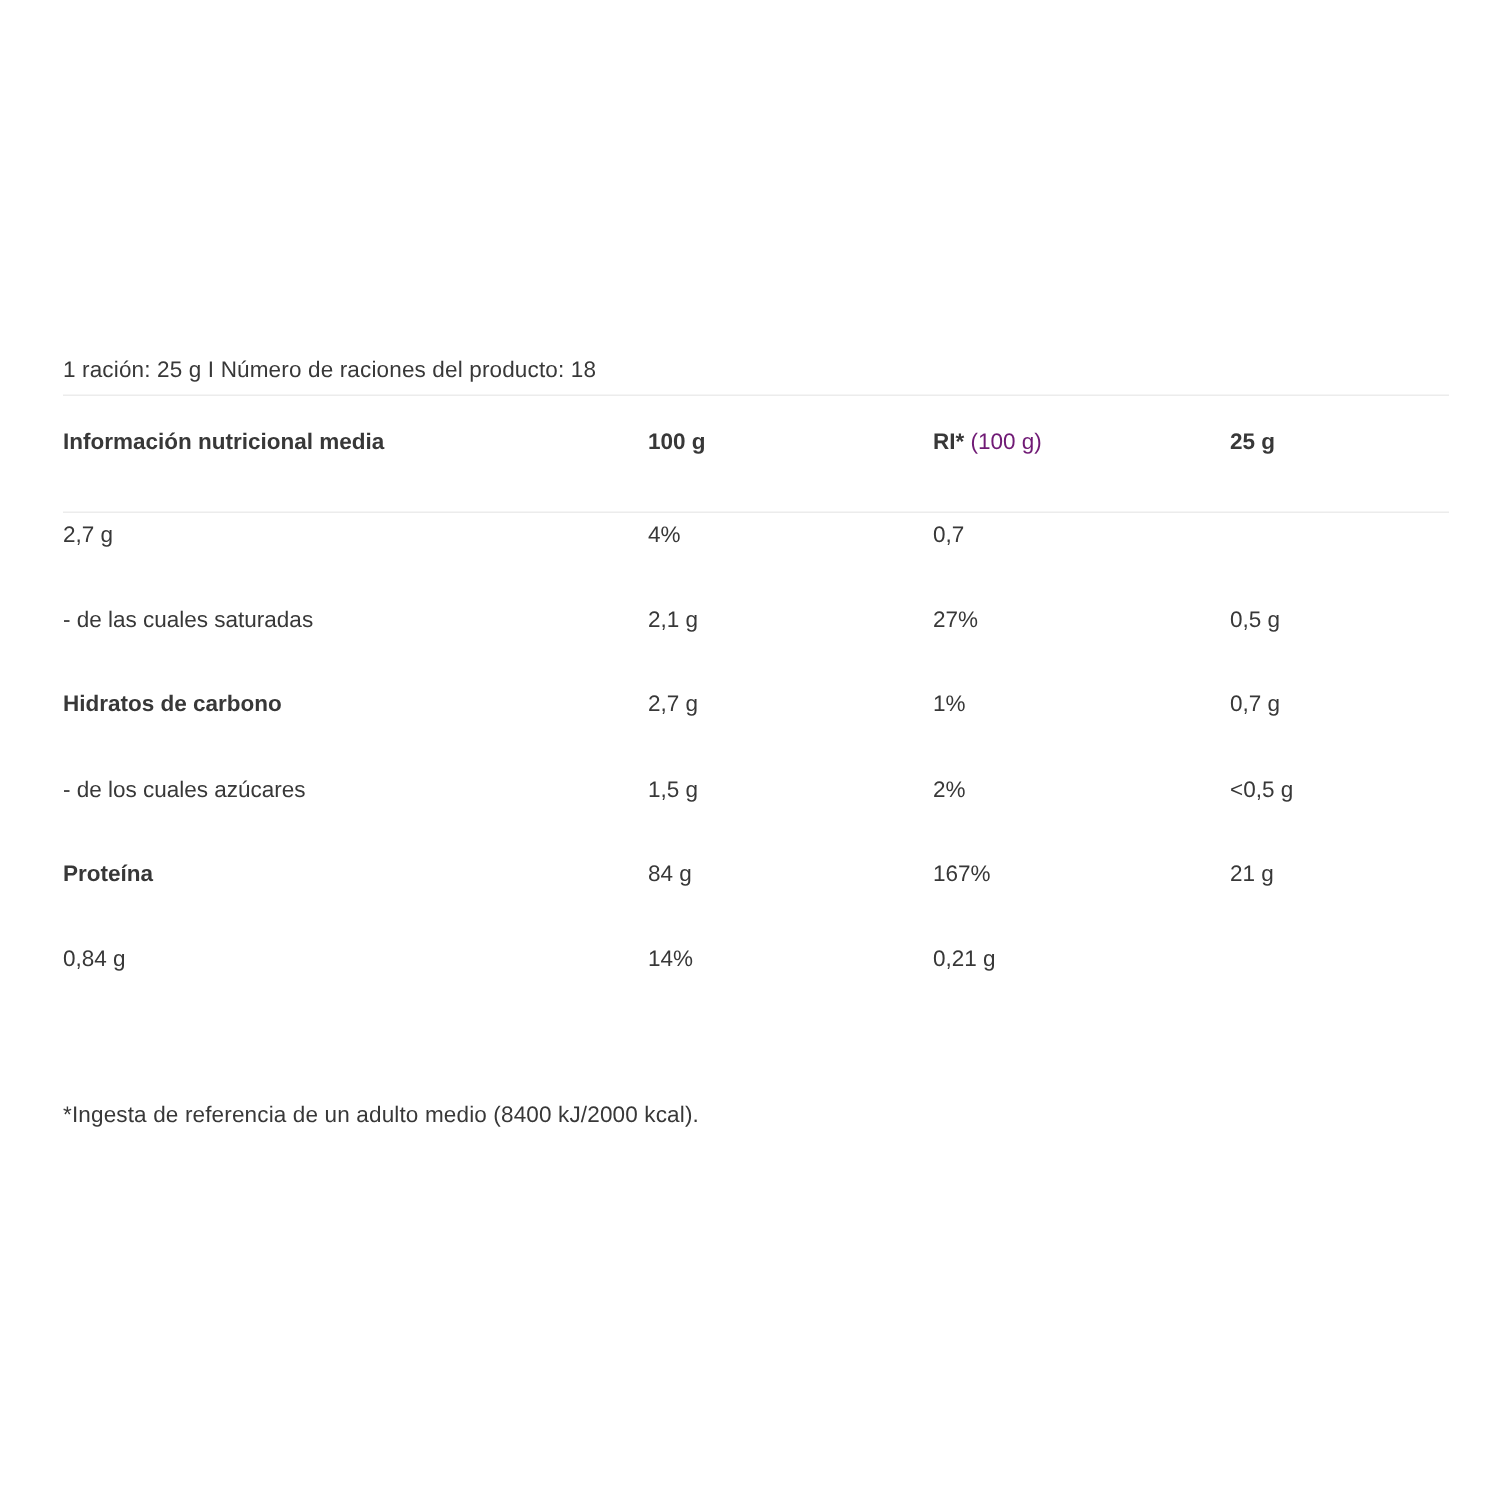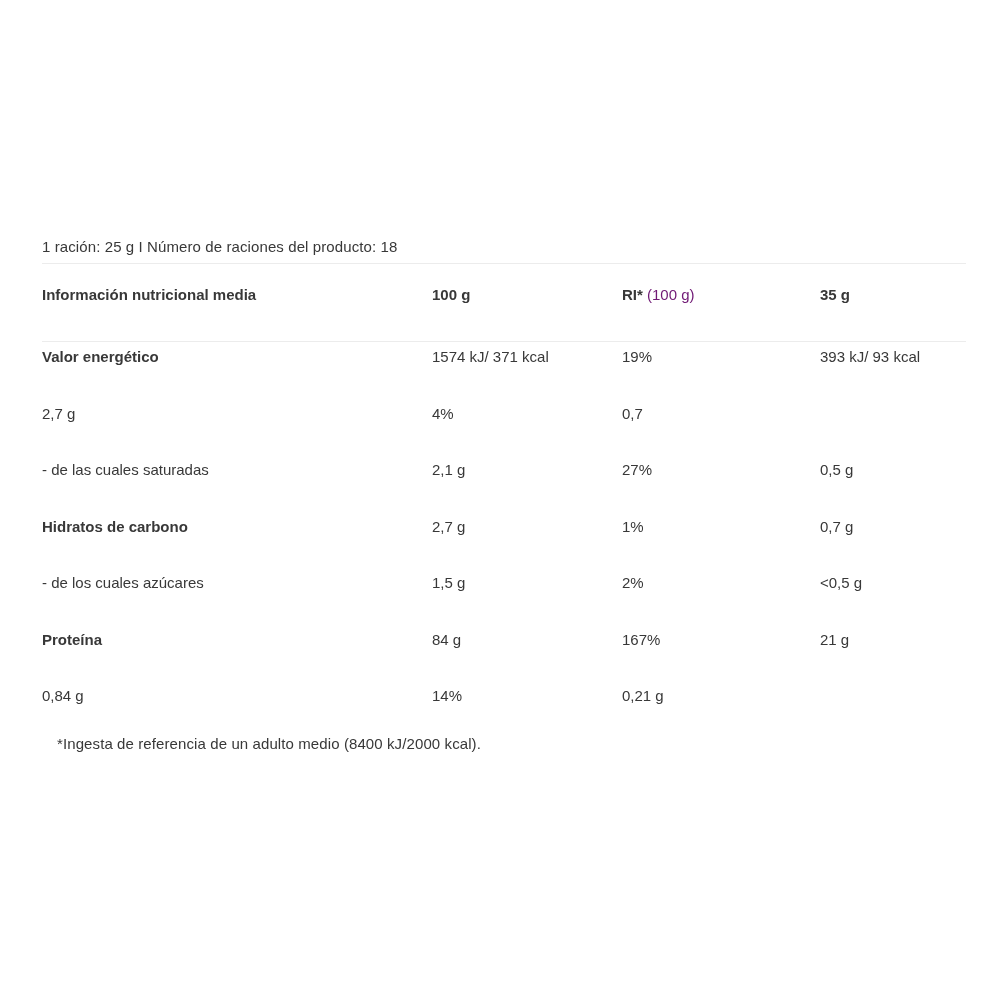--- a/index.html
+++ b/index.html
@@ -63,48 +63,41 @@
   }
   .row .label { font-weight: 400; }
   .row.bold .label { font-weight: 700; }
   .cell { white-space: nowrap; }
   .footnote {
     position: absolute;
     left: 42px;
     top: 735px;
     font-size: 15px;
     letter-spacing: 0.1px;
-    margin-left: 15px;
   }
 </style>
 </head>
 <body>
 
 <div class="page">
 
   <div class="serving-line">1 ración: 25 g I Número de raciones del producto: 18</div>
 
   <div class="rule rule-top"></div>
 
   <div class="table-header">
     <div class="cell">Información nutricional media</div>
     <div class="cell">100 g</div>
     <div class="cell"><span>RI*</span> <span class="ri-sub">(100 g)</span></div>
-    <div class="cell">35 g</div>
+    <div class="cell">25 g</div>
   </div>
 
   <div class="rule rule-header-bottom"></div>
 
   <div class="rows">
-    <div class="row bold">
-      <div class="cell label">Valor energético</div>
-      <div class="cell">1574 kJ/ 371 kcal</div>
-      <div class="cell">19%</div>
-      <div class="cell">393 kJ/ 93 kcal</div>
-    </div>
 
     <div class="row bold">
       <div class="cell">2,7 g</div>
       <div class="cell">4%</div>
       <div class="cell">0,7</div>
     </div>
 
     <div class="row">
       <div class="cell label">- de las cuales saturadas</div>
       <div class="cell">2,1 g</div>

